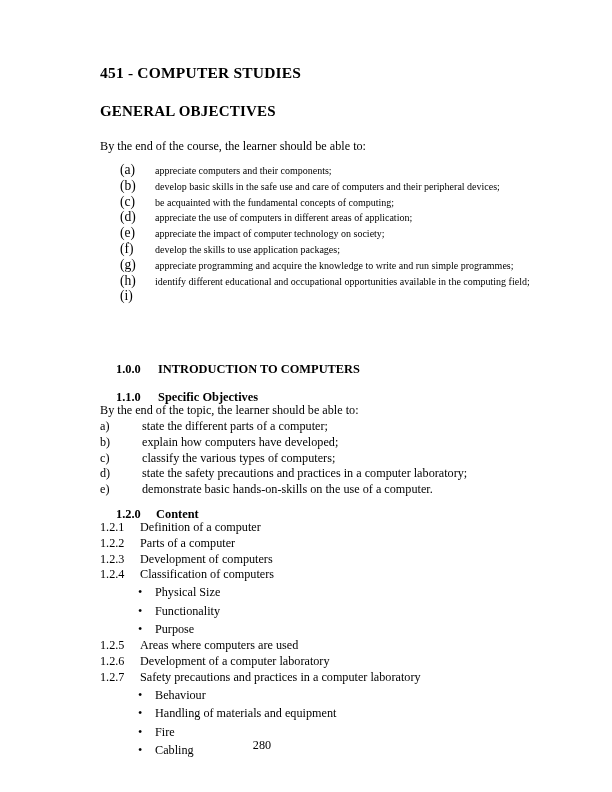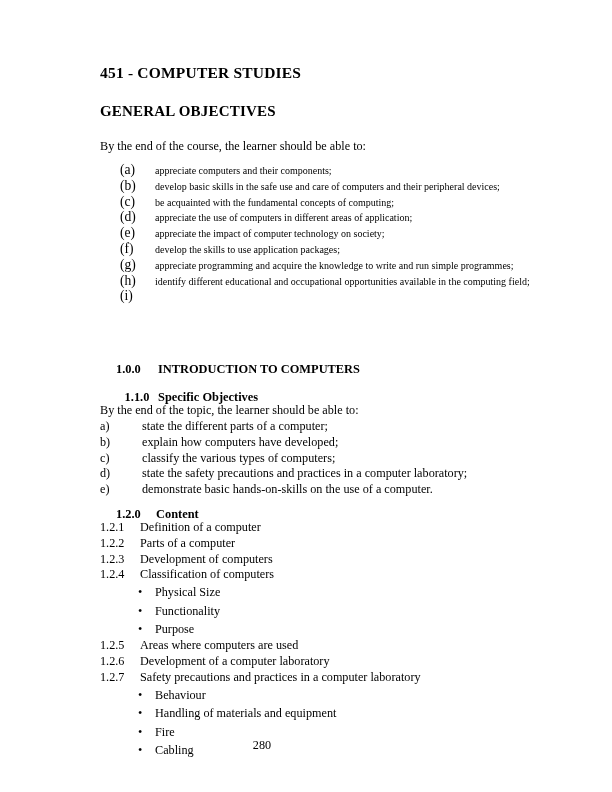--- a/index.html
+++ b/index.html
@@ -91,21 +91,21 @@
     margin-left: 16px;
   }
   .num-heading .nh-num {
     display: inline-block;
     width: 42px;
   }
   .num-heading .nh-num.tight {
     width: 40px;
   }
   #h-1-0-0 { top: 362px; }
-  #h-1-1-0 { top: 390px; text-align: center; }
+  #h-1-1-0 { top: 390px; }
   #h-1-2-0 { top: 507px; }
 
   
   .spec-list {
     position: absolute;
     left: 88px;
     top: 419px;
     width: 440px;
   }
   .spec-item {

